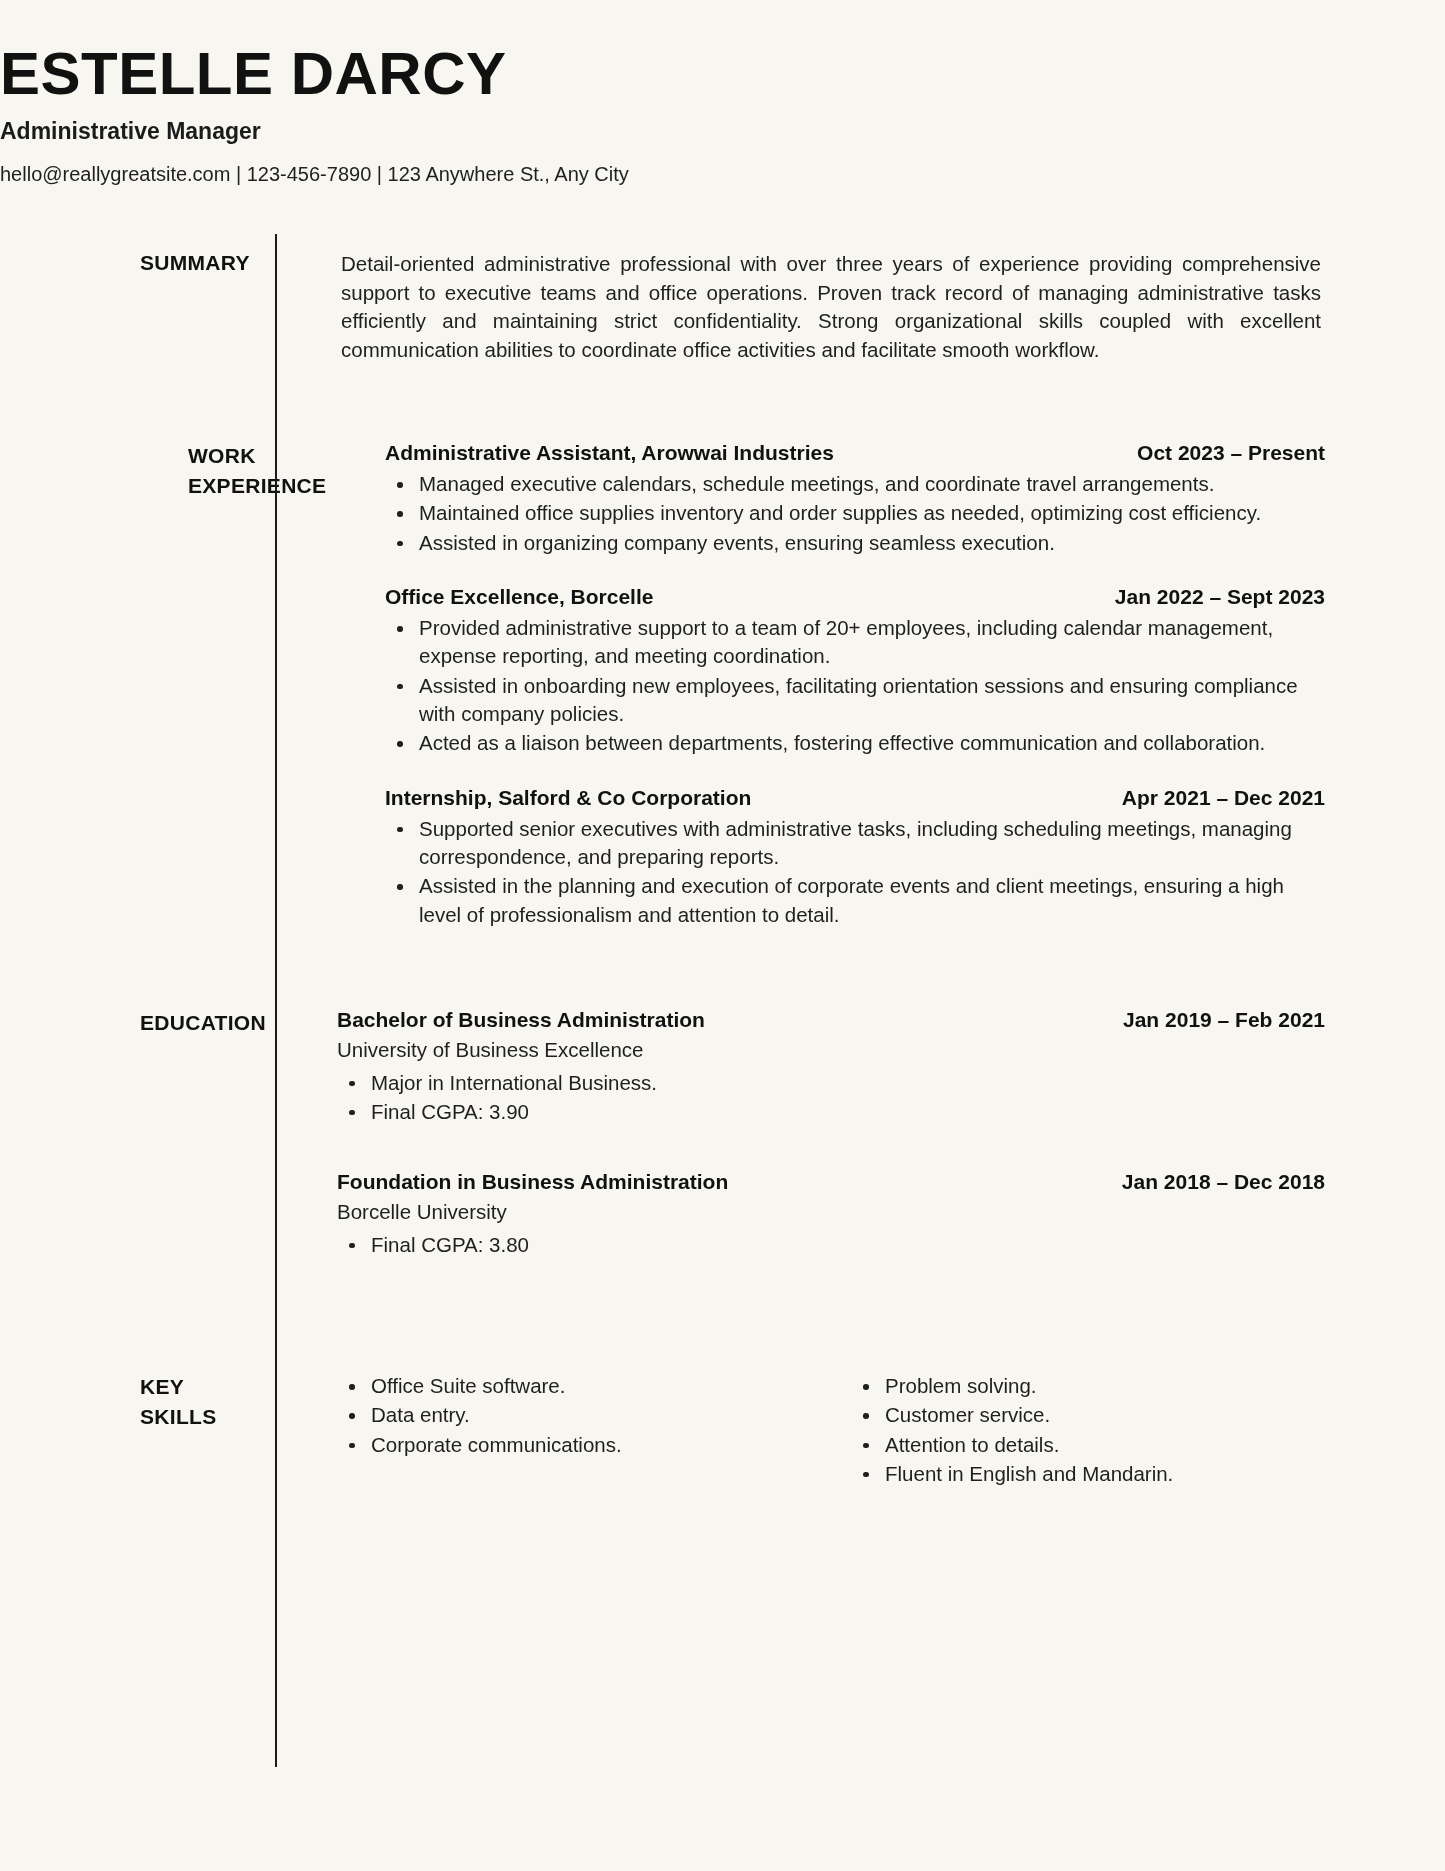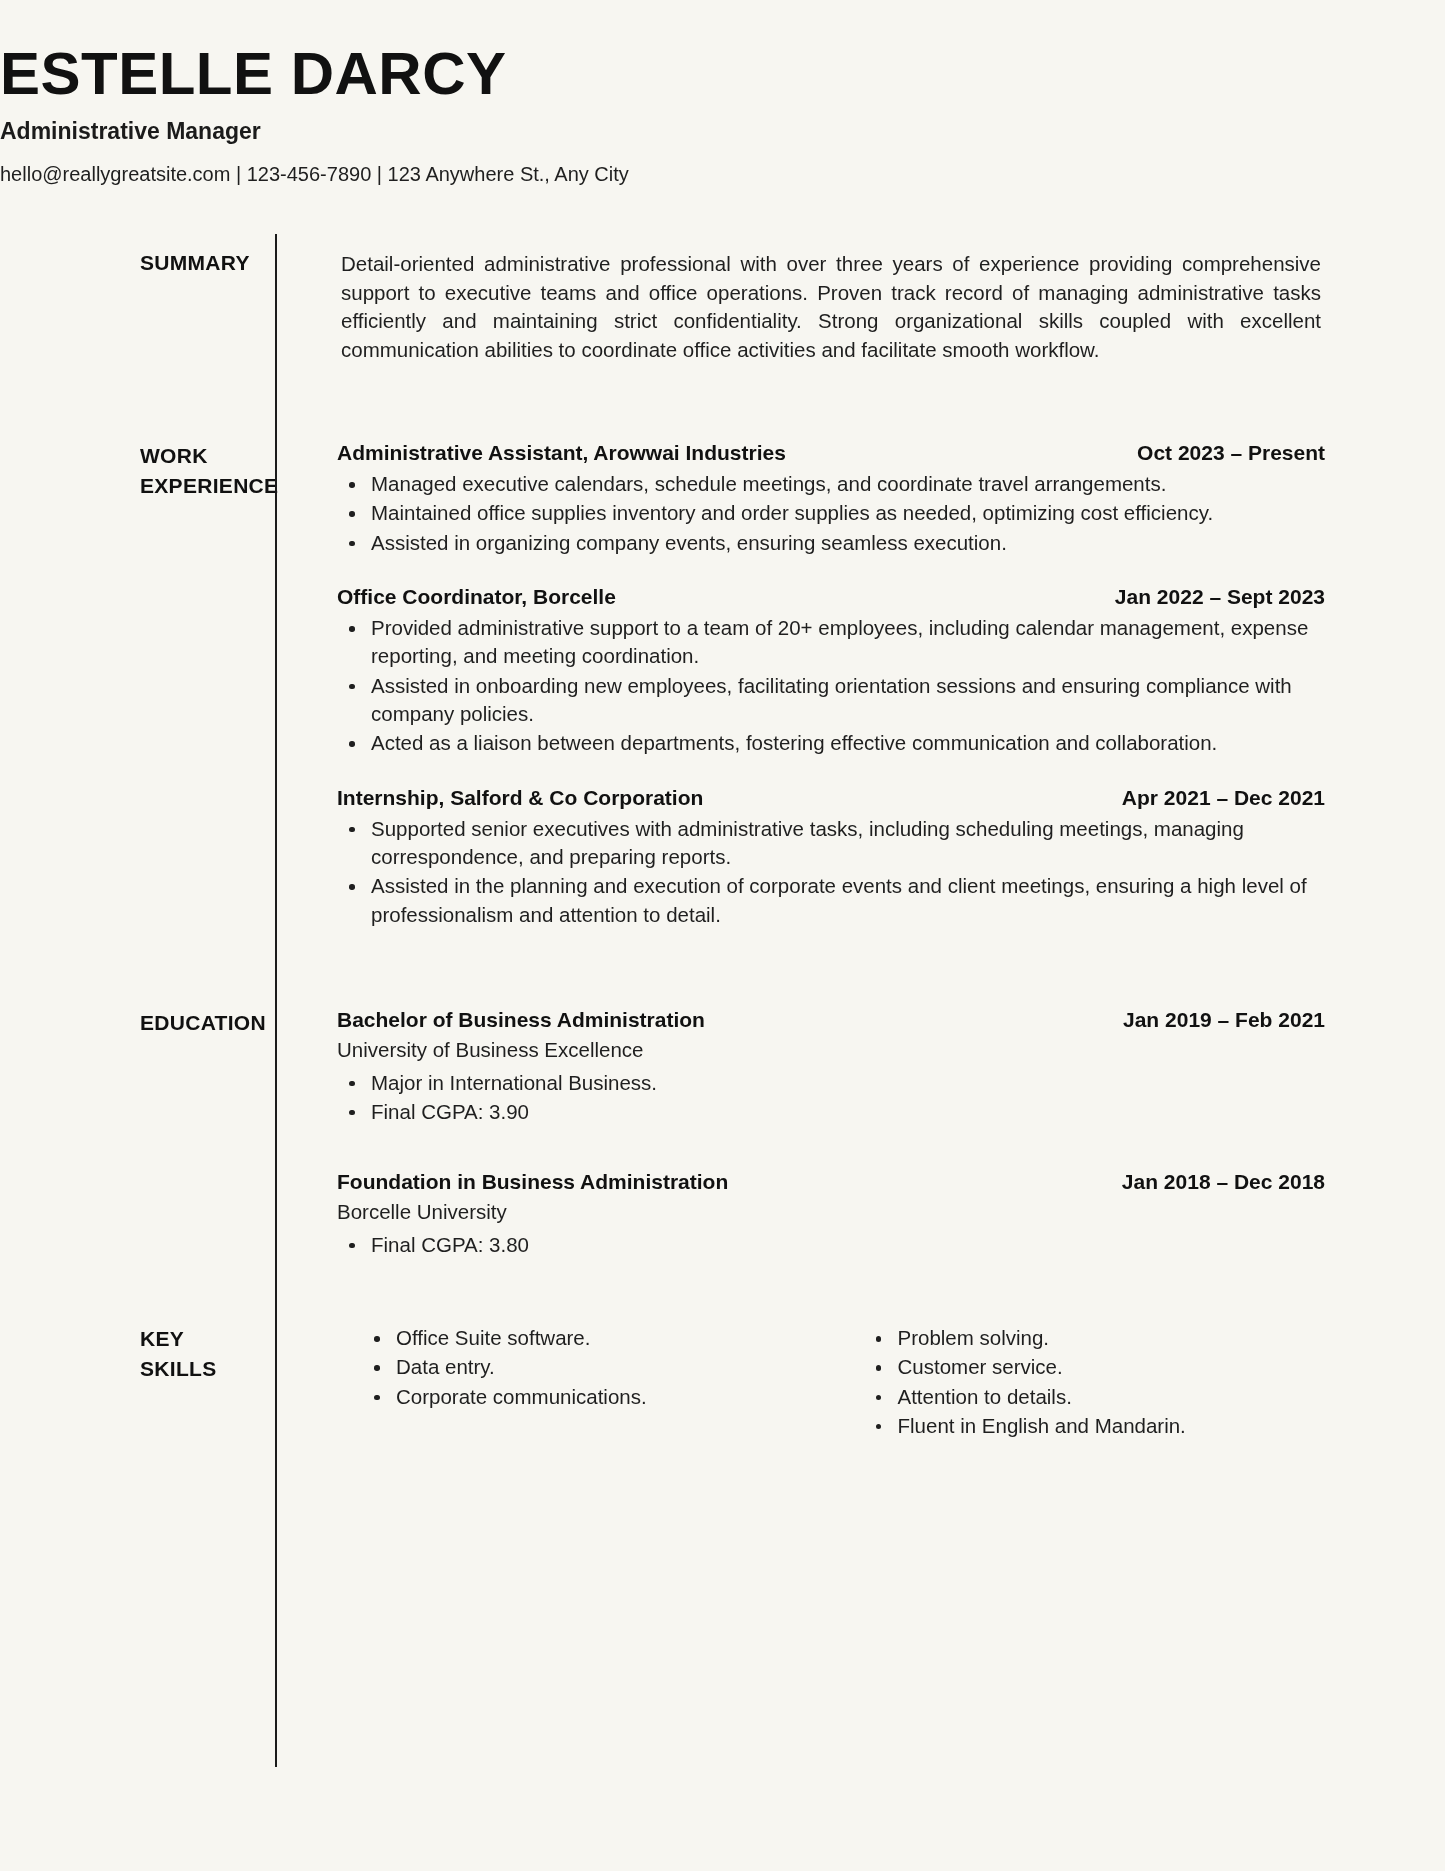--- a/index.html
+++ b/index.html
@@ -146,24 +146,24 @@
     left: 12px;
     top: 12px;
     width: 5.5px;
     height: 5.5px;
     border-radius: 50%;
     background: #1f1f1f;
   }
 
   
   #section-work { margin-top: 70px; }
-  #section-work .sec-label { padding-top: 2px; }
+  #section-work .sec-label { padding-top: 2px; margin-left: 48px; }
   #section-education { margin-top: 76px; }
   #section-education .sec-label { padding-top: 2px; }
-  #section-skills { margin-top: 60px; gap: 25px; }
+  #section-skills { margin-top: 108px; }
   #section-skills .sec-label { padding-top: 4px; }
 
   
   .skills-cols {
     display: flex;
     gap: 0;
   }
   .skills-col { width: 50%; }
   .skills-col.right { padding-left: 20px; }
 </style>
@@ -202,21 +202,21 @@
           </div>
           <ul class="bullets">
             <li>Managed executive calendars, schedule meetings, and coordinate travel arrangements.</li>
             <li>Maintained office supplies inventory and order supplies as needed, optimizing cost efficiency.</li>
             <li>Assisted in organizing company events, ensuring seamless execution.</li>
           </ul>
         </div>
 
         <div class="entry">
           <div class="entry-head">
-            <div class="entry-title">Office Coordinator, Borcelle</div>
+            <div class="entry-title">Office Excellence, Borcelle</div>
             <div class="entry-date">Jan 2022 – Sept 2023</div>
           </div>
           <ul class="bullets">
             <li>Provided administrative support to a team of 20+ employees, including calendar management, expense reporting, and meeting coordination.</li>
             <li>Assisted in onboarding new employees, facilitating orientation sessions and ensuring compliance with company policies.</li>
             <li>Acted as a liaison between departments, fostering effective communication and collaboration.</li>
           </ul>
         </div>
 
         <div class="entry">

